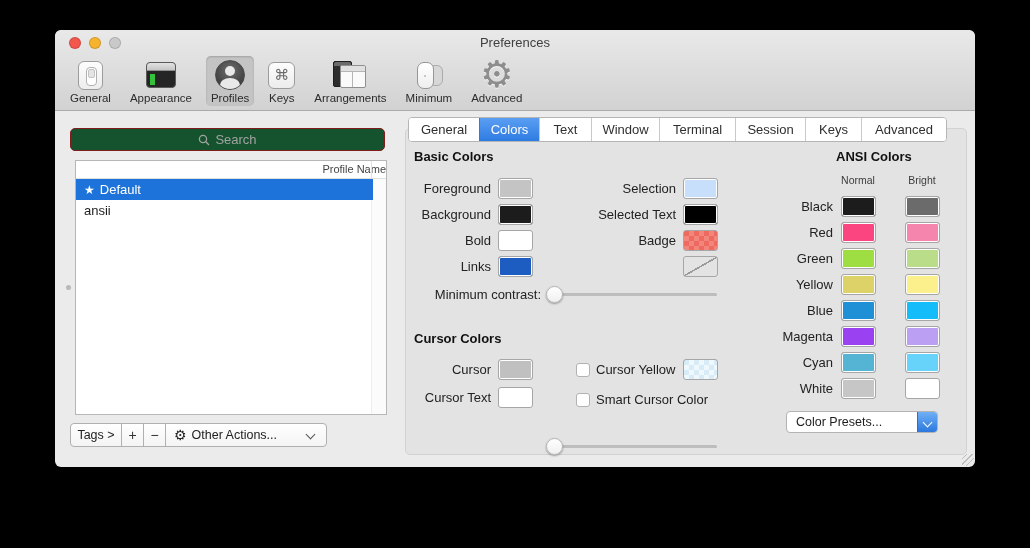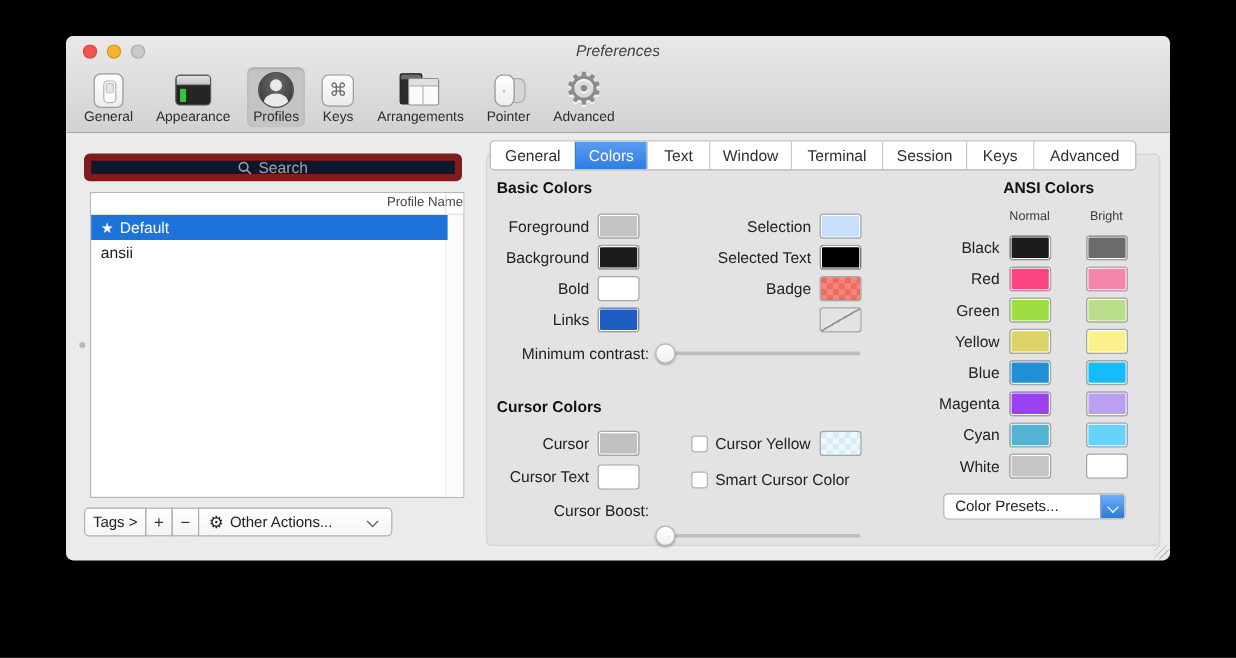--- a/index.html
+++ b/index.html
@@ -4,21 +4,21 @@
 <style>
   html,body{margin:0;padding:0;background:#000;width:1030px;height:548px;overflow:hidden;
     font-family:"Liberation Sans","DejaVu Sans",sans-serif;-webkit-font-smoothing:antialiased;}
   .window{position:absolute;left:55px;top:30px;width:920px;height:437px;background:#ebebeb;
     border-radius:6px;box-shadow:0 18px 40px rgba(0,0,0,.55);overflow:hidden;}
   
   .header{position:absolute;left:0;top:0;right:0;height:80px;
     background:linear-gradient(#e9e9e9,#d2d2d2);border-bottom:1px solid #abaaab;border-radius:6px 6px 0 0;}
   .titlebar{position:relative;height:25px;}
   .title{position:absolute;left:0;right:0;top:0;height:25px;line-height:26px;text-align:center;
-    font-size:13px;color:#404040;font-style:italic;}
+    font-size:13px;color:#404040;}
   .traffic{position:absolute;left:14px;top:7px;display:flex;gap:8px;}
   .tl{width:12px;height:12px;border-radius:50%;border:1px solid rgba(0,0,0,.15);box-sizing:border-box;}
   .toolbar{position:absolute;left:10px;top:26px;display:flex;align-items:flex-end;gap:9px;}
   .titem{display:flex;flex-direction:column;align-items:center;gap:1px;padding:3px 5px 2px;border-radius:5px;}
   .titem.sel{background:#c5c4c5;box-shadow:inset 0 1px 2px rgba(0,0,0,.18);}
   .tlabel{font-size:11.5px;color:#2c2c2c;white-space:nowrap;}
   .ticon{height:32px;display:flex;align-items:center;justify-content:center;}
   
   .ic-general{width:25px;height:29px;background:linear-gradient(#fdfdfd,#ededed);border:1px solid #9c9c9c;
     border-radius:6px;position:relative;box-sizing:border-box;}
@@ -47,21 +47,21 @@
   .ic-arr .front::before{content:"";position:absolute;left:0;top:0;right:0;height:5px;background:#e0e0e0;border-bottom:1px solid #b5b5b5;}
   .ic-arr .front::after{content:"";position:absolute;left:11px;top:5px;bottom:0;width:1px;background:#b5b5b5;}
   .ic-pointer{width:30px;height:28px;position:relative;}
   .ic-pointer .back{position:absolute;right:1px;top:4px;width:12px;height:19px;background:#d7d7d7;
     border:1px solid #ababab;border-radius:6px;}
   .ic-pointer .front{position:absolute;left:3px;top:1px;width:15px;height:25px;background:linear-gradient(#fff,#eee);
     border:1px solid #969696;border-radius:7px;}
   .ic-pointer .front::after{content:"";position:absolute;left:6px;top:12px;width:2px;height:2px;border-radius:50%;background:#b9b9b9;}
   .ic-advanced{font-size:37px;line-height:30px;color:#8d8d8d;text-shadow:0 1px 0 #f5f5f5;}
   
-  .search{position:absolute;left:15px;top:98px;width:315px;height:23px;background:#0f172a;border:6px solid #7f1d1d;
+  .search{position:absolute;left:15px;top:98px;width:315px;height:23px;background:#14532d;border:1px solid #7f1d1d;
     border-radius:5px;box-sizing:border-box;display:flex;align-items:center;justify-content:center;gap:5px;}
   .search .ph{font-size:13px;color:#a2a2a2;}
   .list{position:absolute;left:20px;top:130px;width:312px;height:255px;background:#fff;border:1px solid #b7b7b7;
     box-sizing:border-box;}
   .scrolltrack{position:absolute;right:0;top:0;bottom:0;width:14px;background:#fbfbfb;border-left:1px solid #ededed;}
   .list-header{position:relative;height:17px;border-bottom:1px solid #e0e0e0;font-size:11px;color:#454545;
     line-height:17px;padding-left:8px;background:#fff;z-index:2;text-align:right;}
   .list-header .hdr-div{position:absolute;right:14px;top:0;bottom:0;width:1px;background:#e0e0e0;}
   .lrow{height:21px;line-height:21px;font-size:13px;color:#1d1d1d;padding-left:8px;position:relative;z-index:1;}
   .lrow.sel{color:#fff;width:297px;box-sizing:border-box;}
@@ -164,21 +164,21 @@
           </div>
         <div class="tlabel">Arrangements</div>
       </div>
       <div class="titem">
         <div class="ticon">
             <div class="ic-pointer">
               <div class="back"></div>
               <div class="front"></div>
             </div>
           </div>
-        <div class="tlabel">Pointer</div>
+        <div class="tlabel">Minimum</div>
       </div>
       <div class="titem">
         <div class="ticon">
             <div class="ic-advanced">⚙</div>
           </div>
         <div class="tlabel">Advanced</div>
       </div>
     </div>
   </div>
 
@@ -263,21 +263,20 @@
     <div class="p-abs cbrow" style="left:170px;top:230px">
       <div class="checkbox"></div>
       <span class="cblabel">Cursor Yellow</span>
     </div>
     <div class="p-abs swatch noinner" style="left: 277px; top: 230px; background-image: repeating-conic-gradient(rgb(239, 248, 252) 0deg, rgb(239, 248, 252) 25%, rgb(215, 236, 247) 0deg, rgb(215, 236, 247) 50%); background-size: 10px 10px;"></div>
     <div class="p-abs cbrow" style="left:170px;top:260px">
       <div class="checkbox"></div>
       <span class="cblabel">Smart Cursor Color</span>
     </div>
 
-    <div class="p-abs rowlab" style="left:0;top:286px;width:135px">Cursor Boost:</div>
     <div class="p-abs sliderwrap" style="left:140px;top:286px;width:171px">
       <div class="track"></div>
       <div class="knob"></div>
     </div>
 
     <div class="p-abs sect-h" style="left:430px;top:20px">ANSI Colors</div>
     <div class="p-abs colhead" style="left:427px;top:45px;width:50px">Normal</div>
     <div class="p-abs colhead" style="left:491px;top:45px;width:50px">Bright</div>
 
     <div class="p-abs rowlab" style="left:330px;top:67px;width:97px">Black</div>

